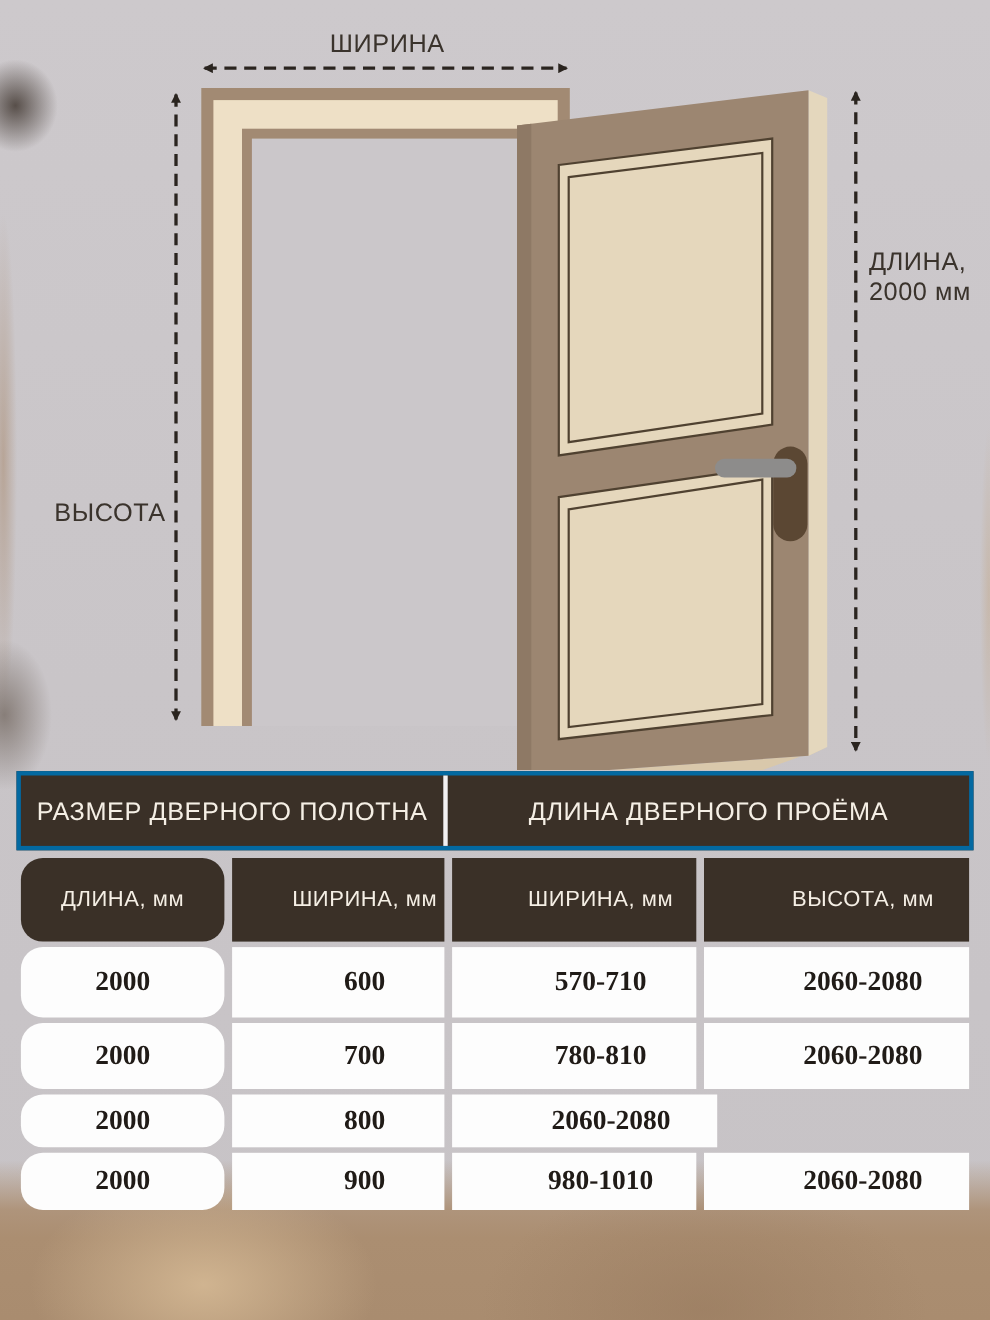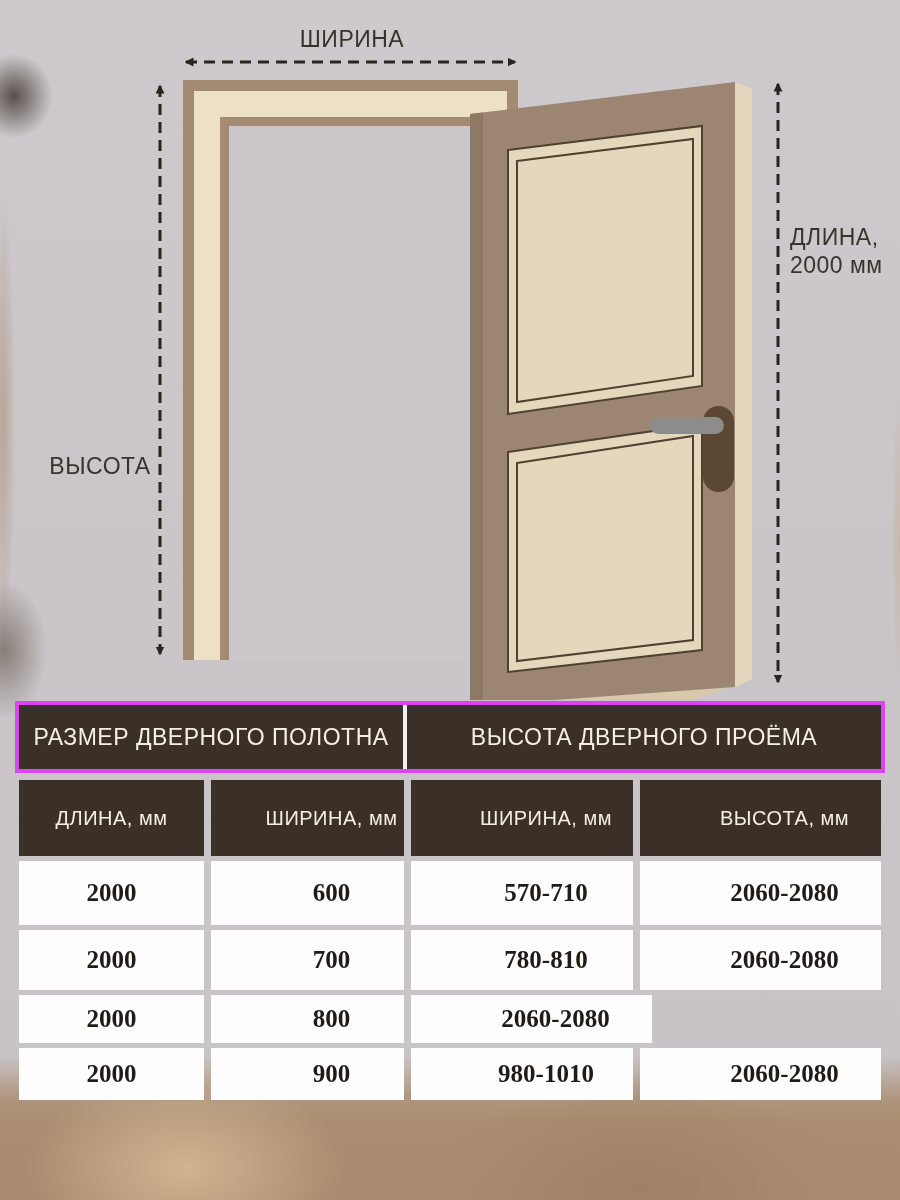--- a/index.html
+++ b/index.html
@@ -21,34 +21,34 @@
       linear-gradient(180deg,#cdc9cc 0px,#c9c5c8 620px,#c7c3c6 1200px);
   }
   svg.diagram{position:absolute;left:0;top:0;}
   .dim-label{
     font-family:"Liberation Sans",sans-serif;
     fill:#3a332c;font-size:23px;letter-spacing:.5px;
   }
   
   .tbl{position:absolute;left:15px;top:701px;width:870px;}
   .thead{
-    display:flex;width:862px;border:4px solid #d946ef;background:#3a3027;
+    display:flex;width:862px;border:4px solid #0369a1;background:#3a3027;
     height:72px;align-items:stretch;box-sizing:border-box;width:870px;
   }
   .th-section{
     display:flex;align-items:center;justify-content:center;text-align:center;
     color:#f5efe5;font-size:23px;line-height:28px;letter-spacing:.5px;
   }
   .th-left{width:384px;}
   .th-div{width:4px;background:#f2f0f2;}
   .th-right{flex:1;}
   .cols,.row{display:flex;margin-left:4px;width:862px;}
   .cols{margin-top:7px;}
   .cell{box-sizing:border-box;display:flex;align-items:center;justify-content:center;text-align:center;}
-  .c1{width:185px;} .c2{width:193px;} .c3{width:222px;} .c4{width:241px;}
+  .c1{width:185px;border-radius:20px;} .c2{width:193px;} .c3{width:222px;} .c4{width:241px;}
   .cell + .cell{margin-left:7px;padding-left:48px;}
   .col-h{
     height:76px;background:#3a3027;color:#f5efe5;font-size:20px;letter-spacing:.5px;
   }
   .row{margin-top:5px;}
   .row .cell{
     background:#fdfdfd;
     font-family:"Liberation Serif",serif;font-weight:bold;font-size:25px;color:#201b17;
   }
   .r-a .cell{height:64px;}
@@ -100,21 +100,21 @@
   <text x="352" y="47" text-anchor="middle" class="dim-label">ШИРИНА</text>
   <text x="100" y="474" text-anchor="middle" class="dim-label">ВЫСОТА</text>
   <text x="790" y="245" text-anchor="start" class="dim-label">ДЛИНА,</text>
   <text x="790" y="273" text-anchor="start" class="dim-label">2000 мм</text>
 </svg>
 
 <div class="tbl">
   <div class="thead">
     <div class="th-section th-left">РАЗМЕР ДВЕРНОГО ПОЛОТНА</div>
     <div class="th-div"></div>
-    <div class="th-section th-right">ВЫСОТА ДВЕРНОГО ПРОЁМА</div>
+    <div class="th-section th-right">ДЛИНА ДВЕРНОГО ПРОЁМА</div>
   </div>
 
   <div class="cols">
     <div class="cell col-h c1">ДЛИНА, мм</div>
     <div class="cell col-h c2">ШИРИНА, мм</div>
     <div class="cell col-h c3">ШИРИНА, мм</div>
     <div class="cell col-h c4">ВЫСОТА, мм</div>
   </div>
 
   <div class="row r-a">

